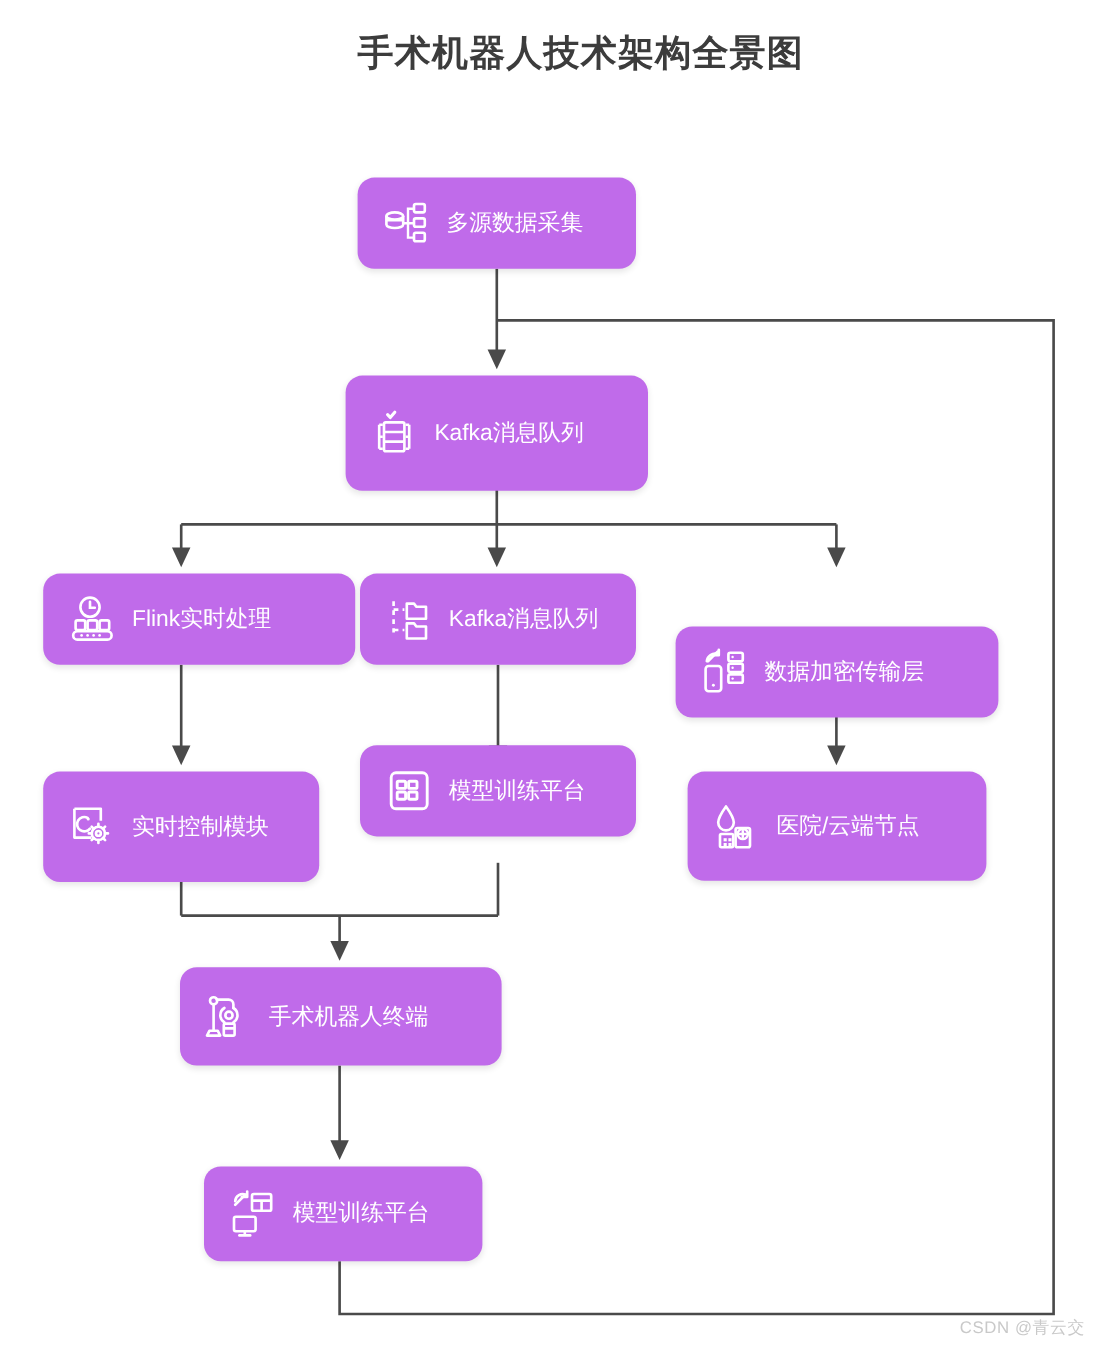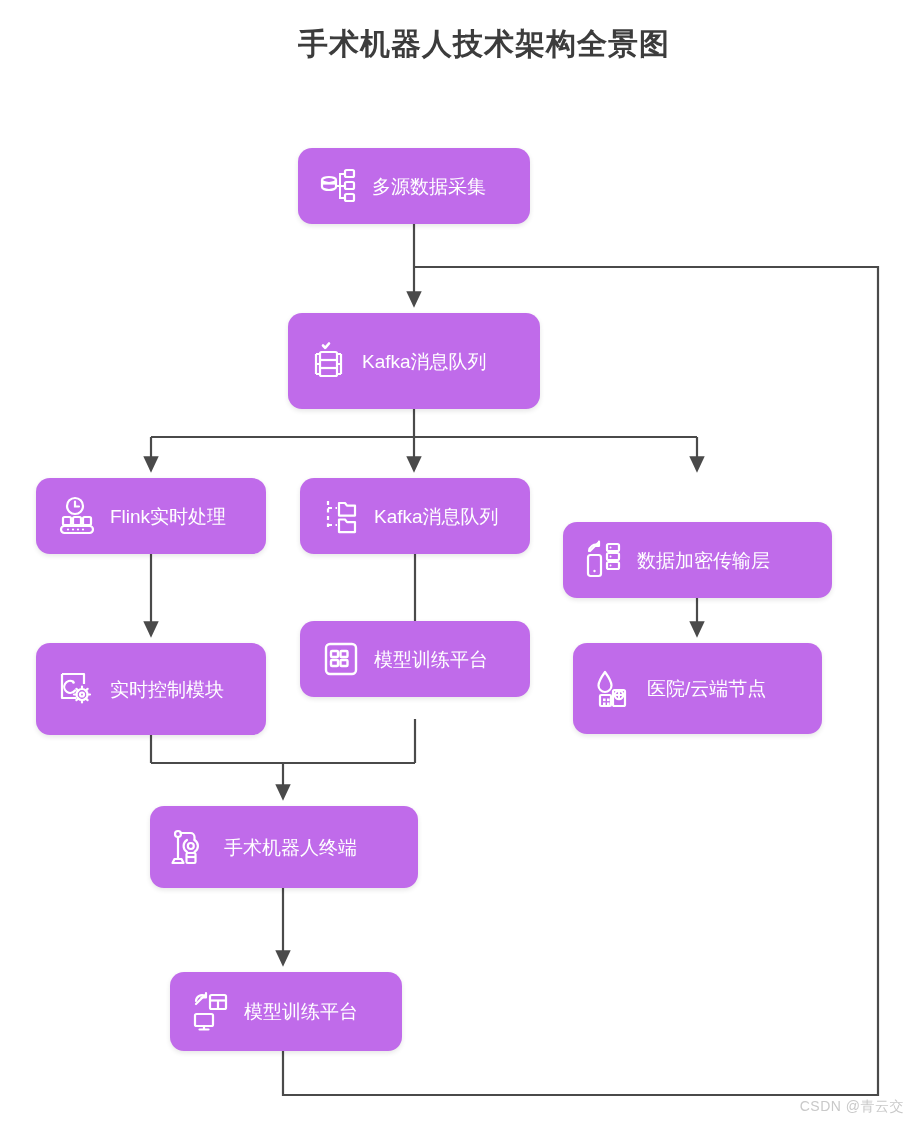--- a/index.html
+++ b/index.html
@@ -109,21 +109,21 @@
       <line x1="11" y1="27" x2="28" y2="27"></line>
       <path d="M7,13 v20"></path>
       <path d="M7,13 h3 M7,23 h3 M7,33 h3"></path>
       <path d="M32,13 v20"></path>
       <path d="M29,13 h3 M29,23 h3 M29,33 h3"></path>
     </svg>
   </span>
   <span class="lbl">Kafka消息队列</span>
 </div>
 
-<div class="node" style="left:36px;top:478px;width:230px;height:76px;">
+<div class="node" style="left:36px;top:478px;width:260px;height:76px;">
   <span class="ico">
     <svg width="42" height="42" viewBox="0 0 42 42" fill="none" stroke="#fff" stroke-width="2.2">
       <circle cx="19" cy="11" r="8"></circle>
       <path d="M19,6.5 v5 h4" stroke-linecap="round"></path>
       <rect x="7" y="22" width="8" height="8" rx="1.5"></rect>
       <rect x="17" y="22" width="8" height="8" rx="1.5"></rect>
       <rect x="27" y="22" width="8" height="8" rx="1.5"></rect>
       <rect x="5" y="31" width="32" height="7" rx="3.5"></rect>
       <circle cx="12" cy="34.5" r="1.1" fill="#fff" stroke="none"></circle>
       <circle cx="17" cy="34.5" r="1.1" fill="#fff" stroke="none"></circle>

